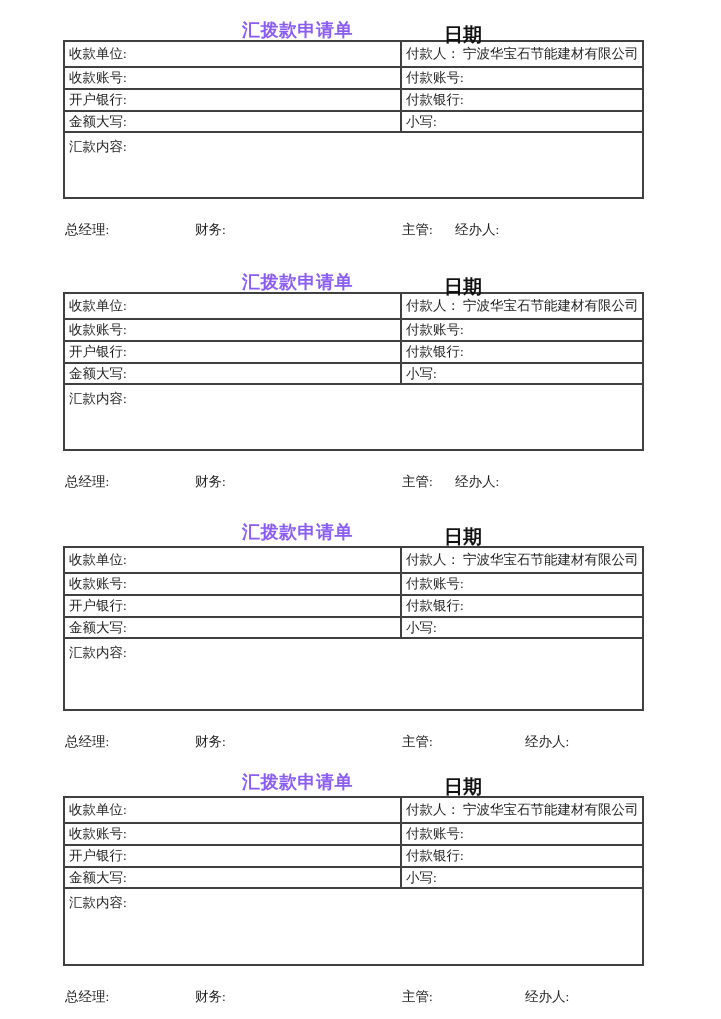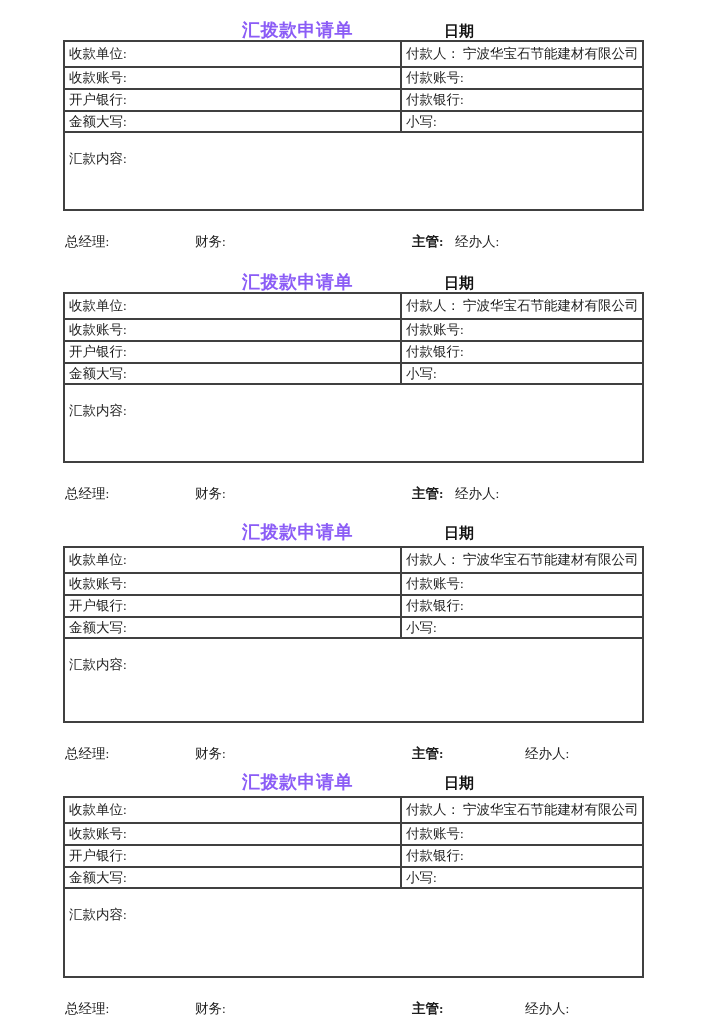--- a/index.html
+++ b/index.html
@@ -20,21 +20,21 @@
 
   .title {
     position: absolute; left: 242px; top: 0; margin: 0;
     font-family: "Liberation Sans", "DejaVu Sans", sans-serif;
     font-weight: 700; font-size: 18px; letter-spacing: 0.5px;
     color: #8b5cf6; white-space: nowrap;
   }
   .date {
     position: absolute; left: 444px; top: 4px;
     font-family: "Liberation Sans", "DejaVu Sans", sans-serif;
-    font-weight: 700; font-size: 15px; color: #121212; white-space: nowrap;
+    font-weight: 700; font-size: 19px; color: #121212; white-space: nowrap;
   }
 
   .body { margin: 22px 0 0 63px; width: 579px; }
   .f3 .body, .f4 .body { margin-top: 26px; }
 
   table.grid {
     width: 579px; border-collapse: collapse; table-layout: fixed;
     background: #ffffff;
     font-family: Liberation Serif, serif;
   }
@@ -43,30 +43,30 @@
     font-size: 13.5px; line-height: 1.15;
     padding: 0 2px 0 4px; vertical-align: middle;
     white-space: nowrap; overflow: hidden;
   }
   col.c1 { width: 337px; }
   col.c2 { width: 242px; }
   tr.r1 td { height: 24px; }
   tr.r2 td { height: 20px; }
   tr.r3 td { height: 20px; }
   tr.r4 td { height: 19px; }
-  tr.r5 td { vertical-align: top; padding-top: 18px; height: 58px; }
+  tr.r5 td { vertical-align: top; padding-top: 6px; height: 58px; }
   .f3 tr.r5 td { height: 64px; }
   .f4 tr.r5 td { height: 69px; }
   .payer-name { margin-left: 3px; }
 
   .sigs { position: relative; margin-top: 22px; height: 17px; font-size: 13.5px; }
   .sig { position: absolute; top: 0; white-space: nowrap; }
   .sig-gm   { left: 2px; }
   .sig-fin  { left: 132px; }
-  .sig-sup  { left: 349px; font-weight: bold; }
+  .sig-sup  { left: 339px; }
   .sig-hand { left: 392px; }
   .f3 .sig-hand, .f4 .sig-hand { left: 462px; }
 </style>
 </head>
 <body>
 
 <section class="form f1">
   <h1 class="title">汇拨款申请单</h1>
   <div class="date">日期</div>
   <div class="body">

